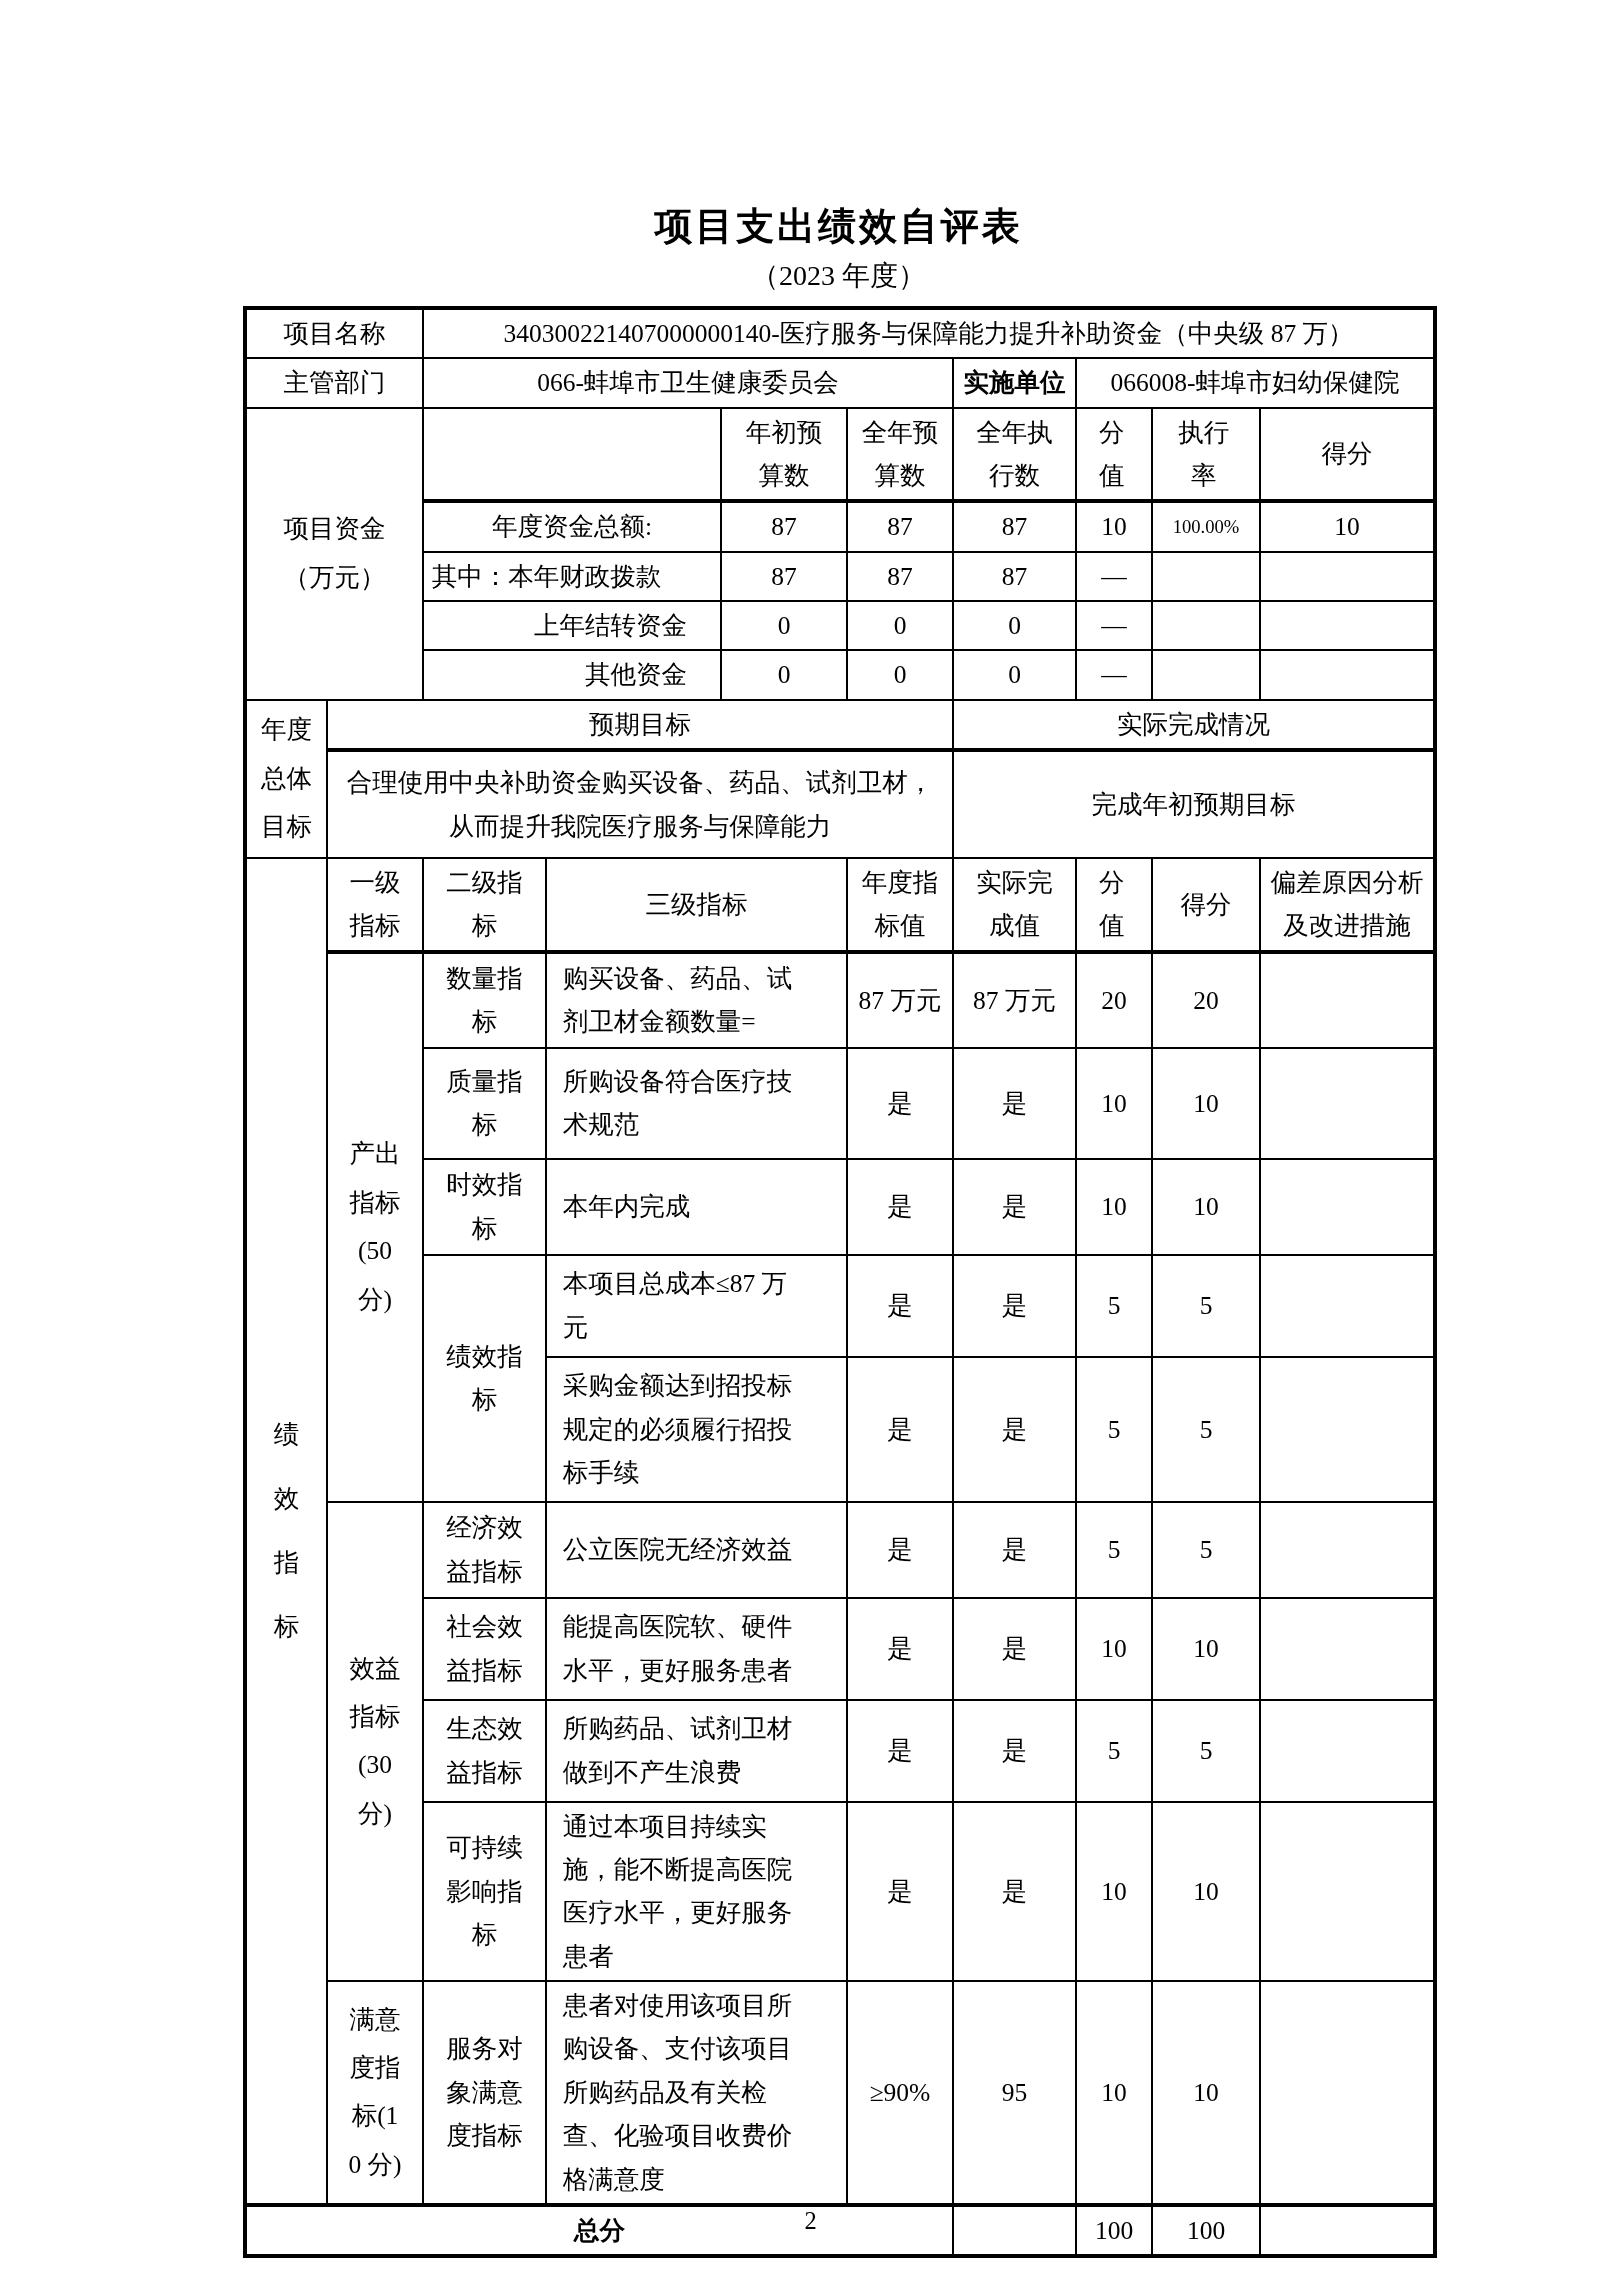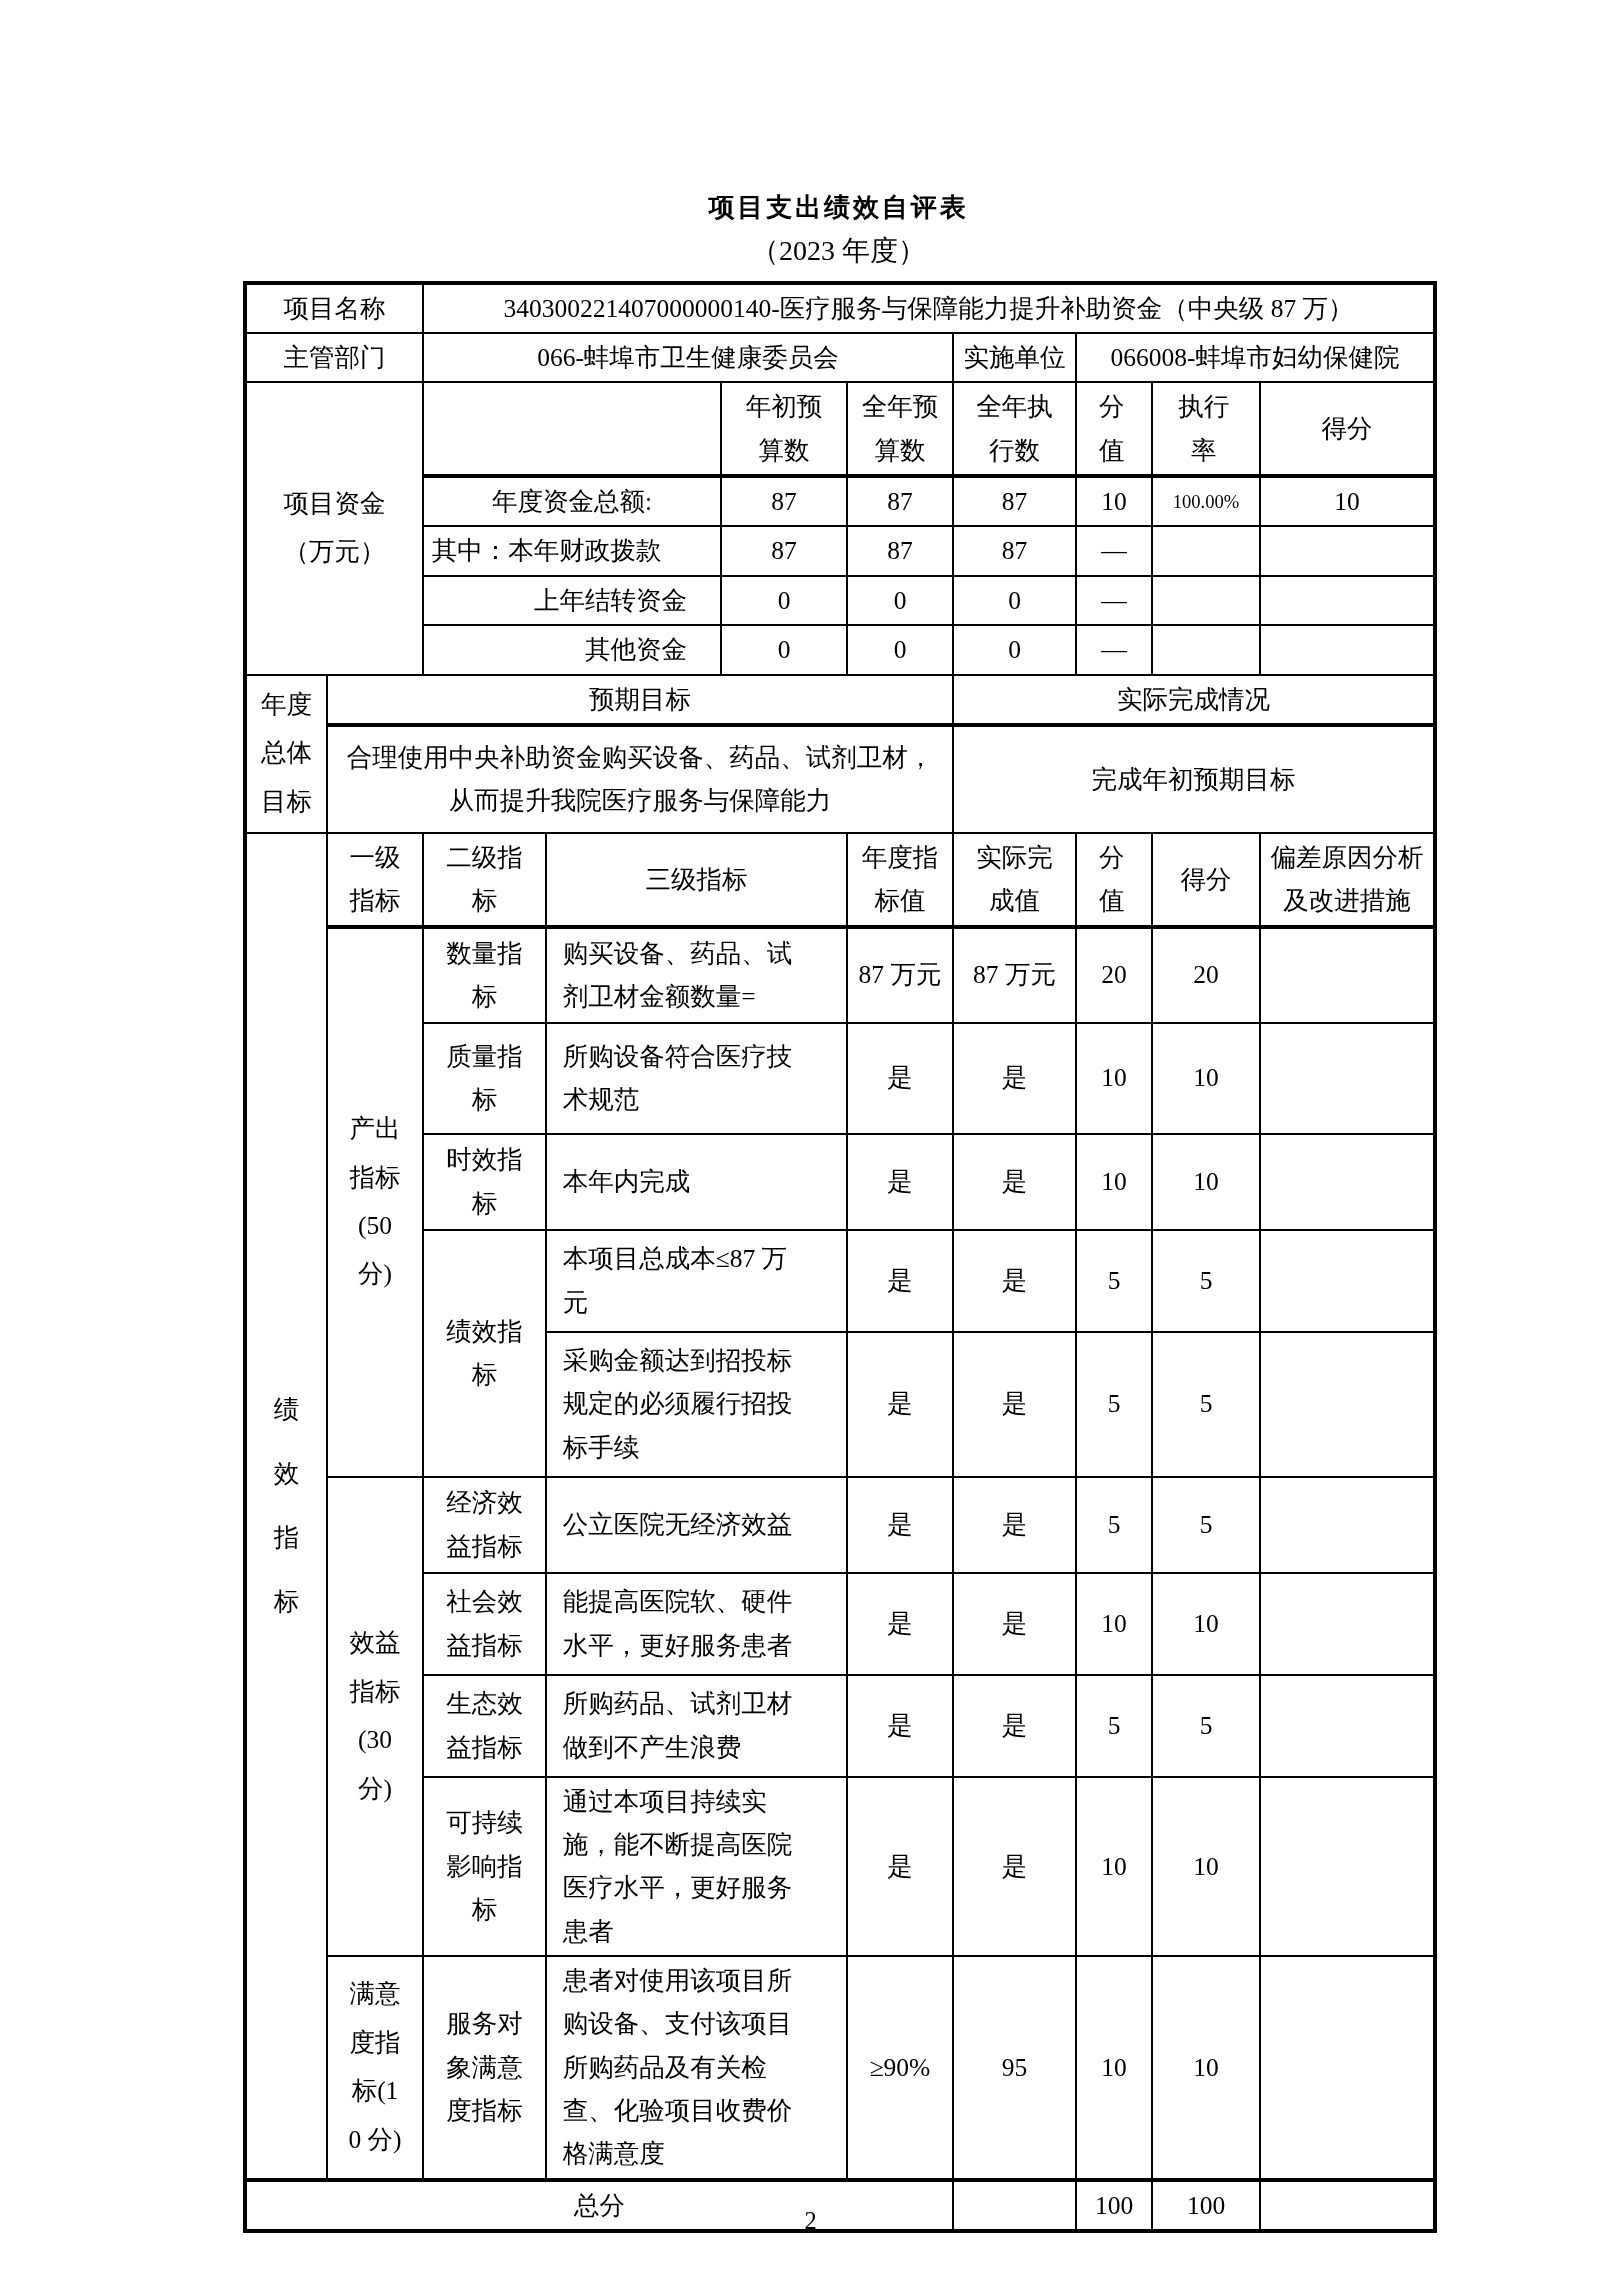--- a/index.html
+++ b/index.html
@@ -6,26 +6,26 @@
   .page {
     position:relative;
     width:1621px; height:2293px;
     margin:0 auto;
     background:#ffffff;
     font-family:"Liberation Serif","DejaVu Serif",serif;
     color:#000;
     overflow:hidden;
   }
   .doc-title {
-    margin:0;
+    margin:12px;
     padding-top:194px;
     margin-left:243px;
     width:1191px;
     text-align:center;
-    font-size:26px;
+    font-size:38px;
     font-weight:bold;
     letter-spacing:2.9px;
     line-height:1.1;
   }
   .doc-subtitle {
     margin:13.7px 0 0 243px;
     width:1191px;
     text-align:center;
     font-size:28px;
     line-height:1.1;
@@ -44,21 +44,21 @@
     text-align:center;
     vertical-align:middle;
     line-height:1.7;
     overflow:hidden;
   }
   .p14 { padding-left:13.7px; padding-right:13.7px; }
   .p18 { padding-left:17.6px; padding-right:22px; }
   .l3  { text-align:left; padding:2px 49px 2px 15.7px; }
   .left { text-align:left; }
   .right { text-align:right; padding-right:33px; }
-  .bold { font-weight:normal;margin-top:21px; }
+  .bold { font-weight:bold;margin-top:21px; }
   .small { font-size:18.6px; }
   .bb { border-bottom-width:4.9px; }
   .bt { border-top-width:4.9px; }
   .wrap2 { width:57px; margin:0 auto; word-break:break-all; line-height:1.9; text-align:center; }
   .vtext { width:27.4px; margin:0 auto; word-break:break-all; line-height:2.5; }
   .stack { line-height:1.9; }
   .page-num {
     position:absolute;
     top:2207px; left:0;
     width:100%;

